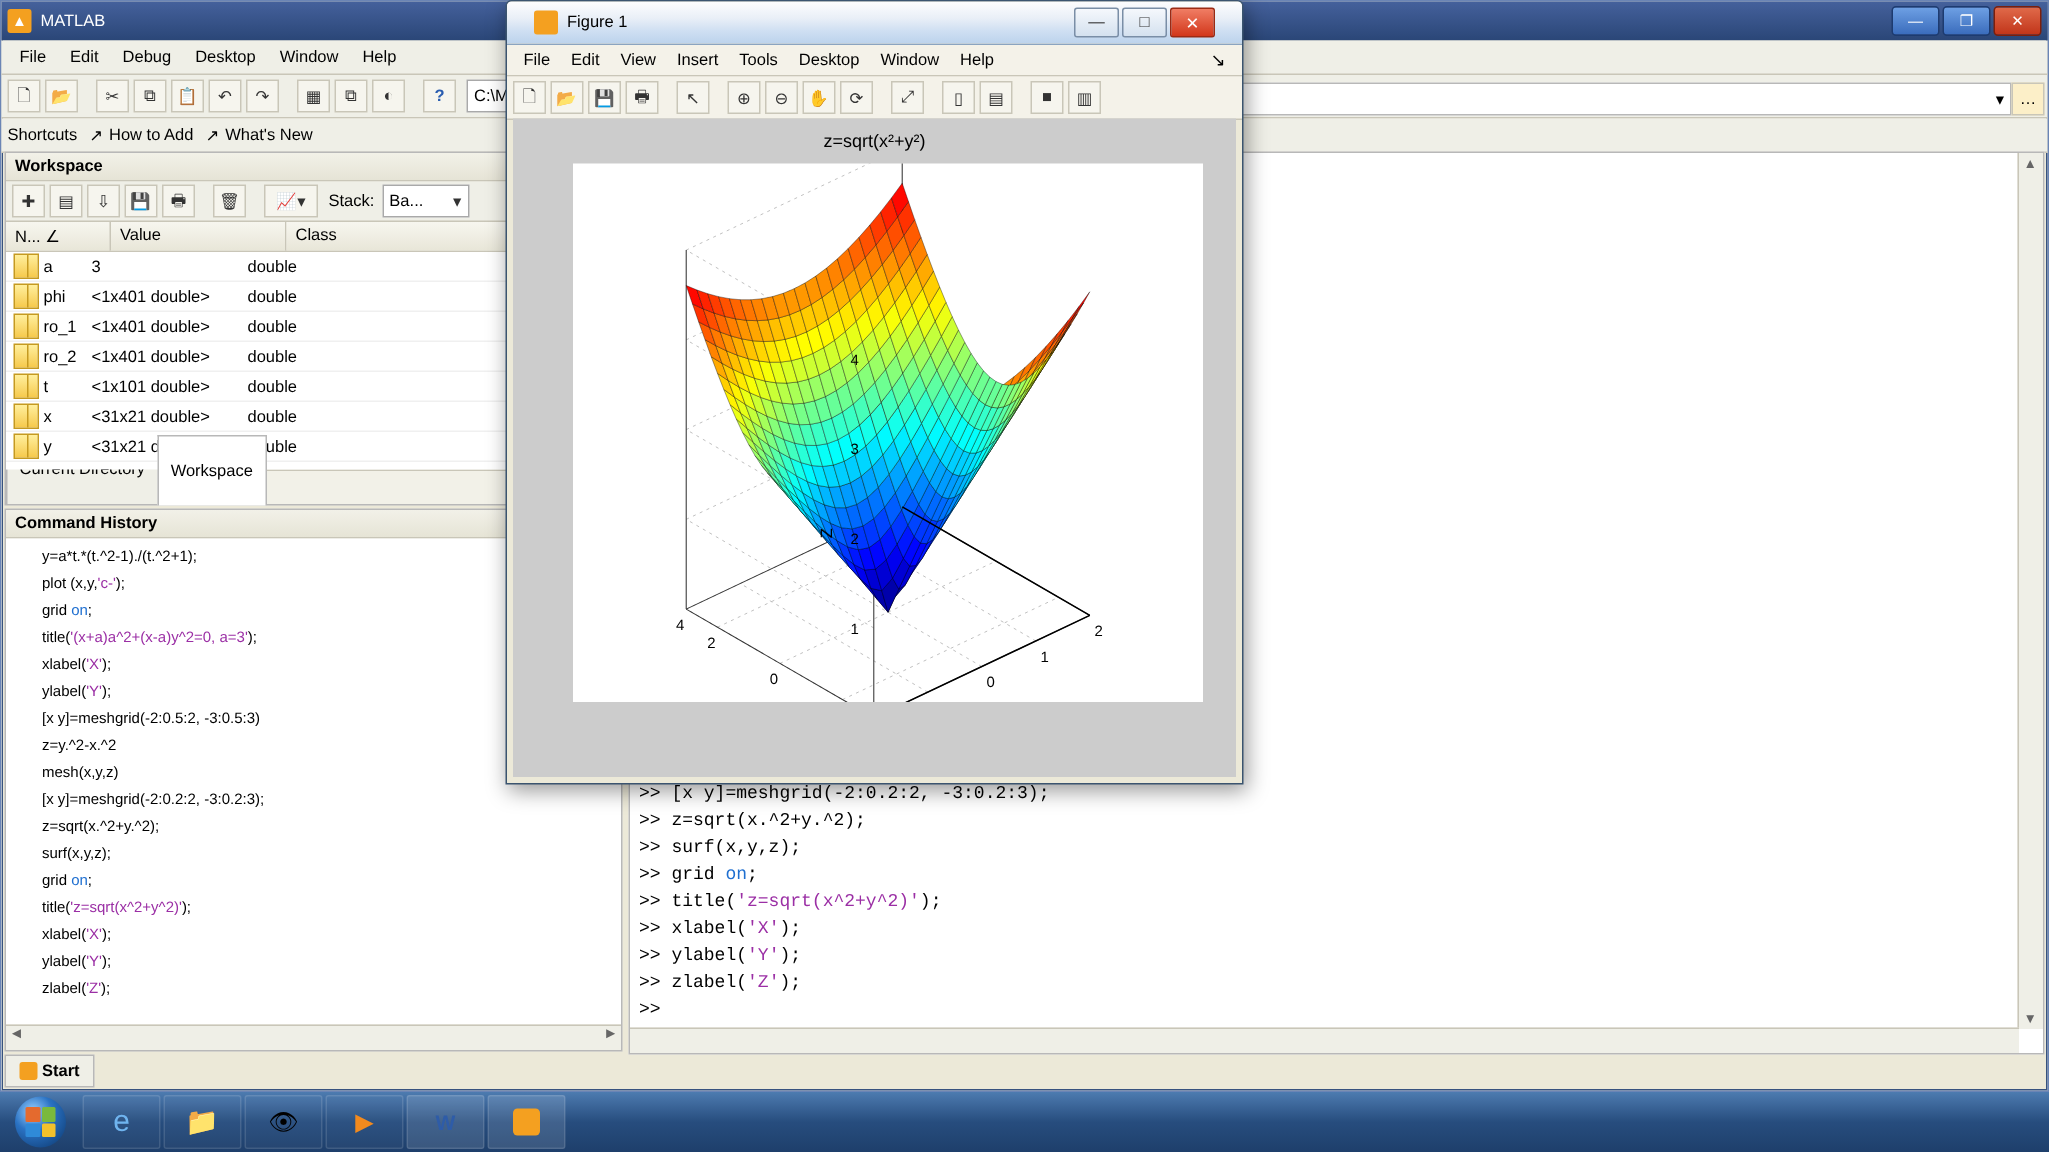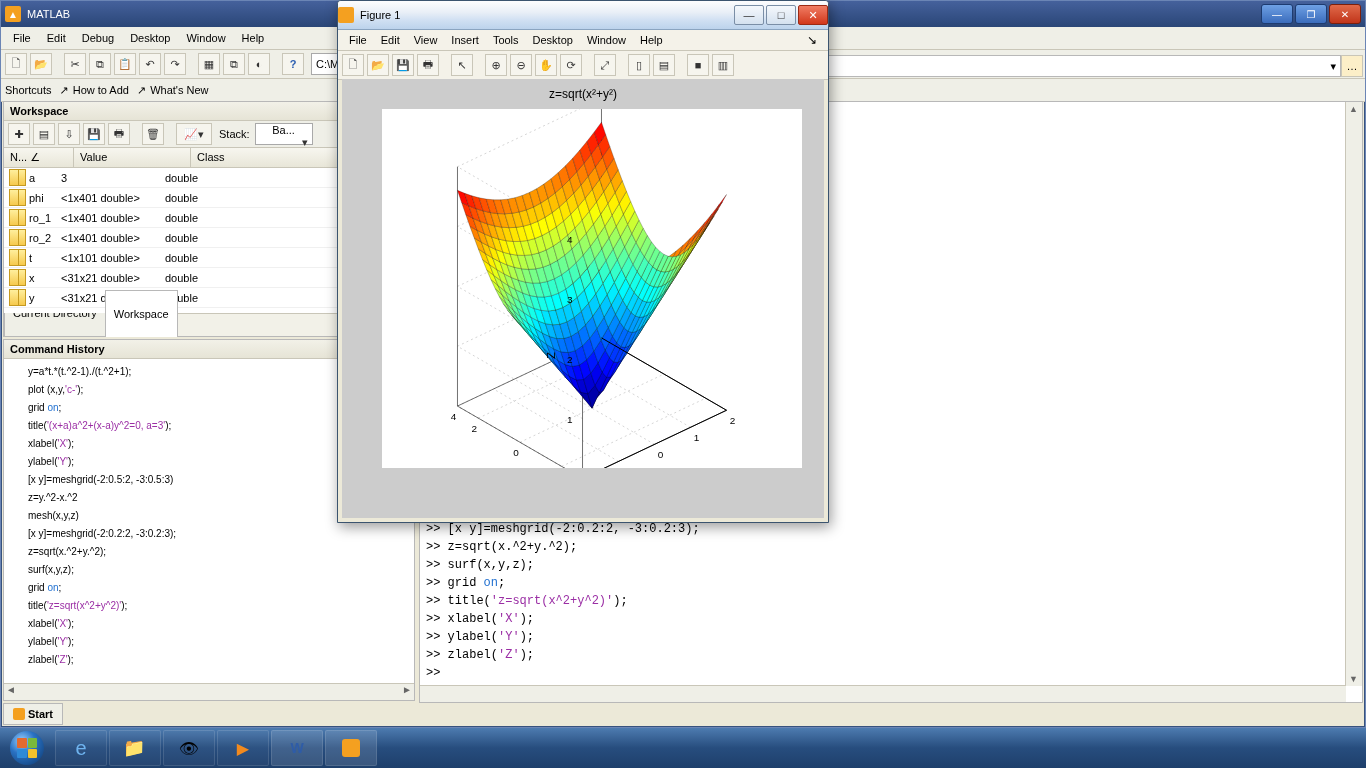--- a/index.html
+++ b/index.html
@@ -51,21 +51,21 @@
   .scroll-h::before{content:"◄";position:absolute;left:2px;top:0;color:#666;font-size:10px;}
   .scroll-h::after{content:"►";position:absolute;right:2px;top:0;color:#666;font-size:10px;}
   .ml-right .cmd { font-family:"Courier New",monospace; font-size:12px; padding:4px 6px; line-height:18px; white-space:pre; position:absolute; left:0; right:16px; bottom:16px; }
   .ml-right .vscroll { position:absolute; top:0; right:0; width:16px; bottom:16px; background:#efefe7; border-left:1px solid #c9c6b8;}
   .ml-right .vscroll::before{content:"▲";position:absolute;top:2px;left:3px;font-size:9px;color:#666;}
   .ml-right .vscroll::after{content:"▼";position:absolute;bottom:2px;left:3px;font-size:9px;color:#666;}
   .ml-right .hscroll{position:absolute;left:0;right:16px;bottom:0;height:16px;background:#efefe7;border-top:1px solid #c9c6b8;}
   .ml-start { position:absolute; left:2px; bottom:2px; height:20px; width:58px; background:#efefe7; border:1px solid #b8b8b8;display:flex;align-items:center;justify-content:center;gap:3px;}
   
   .figwin { position:absolute; top:0; left:337px; width:490px; height:521px; background:#ece9d8; border:1px solid #3b546f; box-shadow:2px 4px 14px rgba(0,0,0,0.4); border-radius:4px 4px 0 0; }
-  .fig-titlebar { height:28px; background:linear-gradient(180deg,#fdfdfe 0%,#e9eff7 40%,#cfdff2 70%,#bcd3ec 100%); border-bottom:1px solid #8aa4c0; display:flex; align-items:center; padding:0 0; border-radius:3px 3px 0 0;}
+  .fig-titlebar { height:28px; background:linear-gradient(180deg,#fdfdfe 0%,#e9eff7 40%,#cfdff2 70%,#bcd3ec 100%); border-bottom:1px solid #8aa4c0; display:flex; align-items:center; padding:0 18px; border-radius:3px 3px 0 0;}
   .fig-titlebar .logo { width:16px;height:16px;background:#f4a020;border-radius:2px;margin-right:6px;}
   .fig-titlebar .title { flex:1; color:#000;}
   .fig-winbtns { display:flex; gap:0;}
   .fwbtn { width:28px;height:18px;border:1px solid #7a8ea6;border-radius:2px;margin-left:2px;display:flex;align-items:center;justify-content:center;background:linear-gradient(180deg,#f5f8fc,#d4e1ef);font-size:11px;color:#333;}
   .fwbtn.c { background:linear-gradient(180deg,#f07d64,#d2371b);color:#fff;border-color:#9b2a14;}
   .fig-menubar { height:20px; background:#f4f2e9; border-bottom:1px solid #c9c6b8; display:flex; align-items:center; padding:0 4px;}
   .fig-menubar span { padding:2px 7px;}
   .fig-menubar .dock { margin-left:auto; font-size:12px;}
   .fig-toolbar { height:28px; background:#f4f2e9; border-bottom:1px solid #c9c6b8; display:flex; align-items:center; gap:3px; padding:0 4px;}
   .fig-canvas { position:absolute; top:78px; left:4px; right:4px; bottom:4px; background:#cccccc; }
@@ -158,21 +158,21 @@
             <div class="tbtn">✚</div>
             <div class="tbtn">▤</div>
             <div class="tbtn">⇩</div>
             <div class="tbtn">💾</div>
             <div class="tbtn">🖶</div>
             <div class="tbtn sep"></div>
             <div class="tbtn">🗑</div>
             <div class="tbtn sep"></div>
             <div class="tbtn" style="width:34px;">📈▾</div>
             <span style="margin-left:4px;">Stack:</span>
-            <div class="path-combo" style="width:48px;margin-left:2px;flex-direction:column;">
+            <div class="path-combo" style="width:48px;margin-left:2px;">
                 <span>Ba...</span>
                 <span class="arrow">▾</span>
               </div>
           </div>
           <div class="ws-table">
             <div class="ws-header">
               <div class="c-name" style="width:57px;">N... ∠</div>
               <div class="c-val">Value</div>
               <div class="c-class">Class</div>
             </div>

